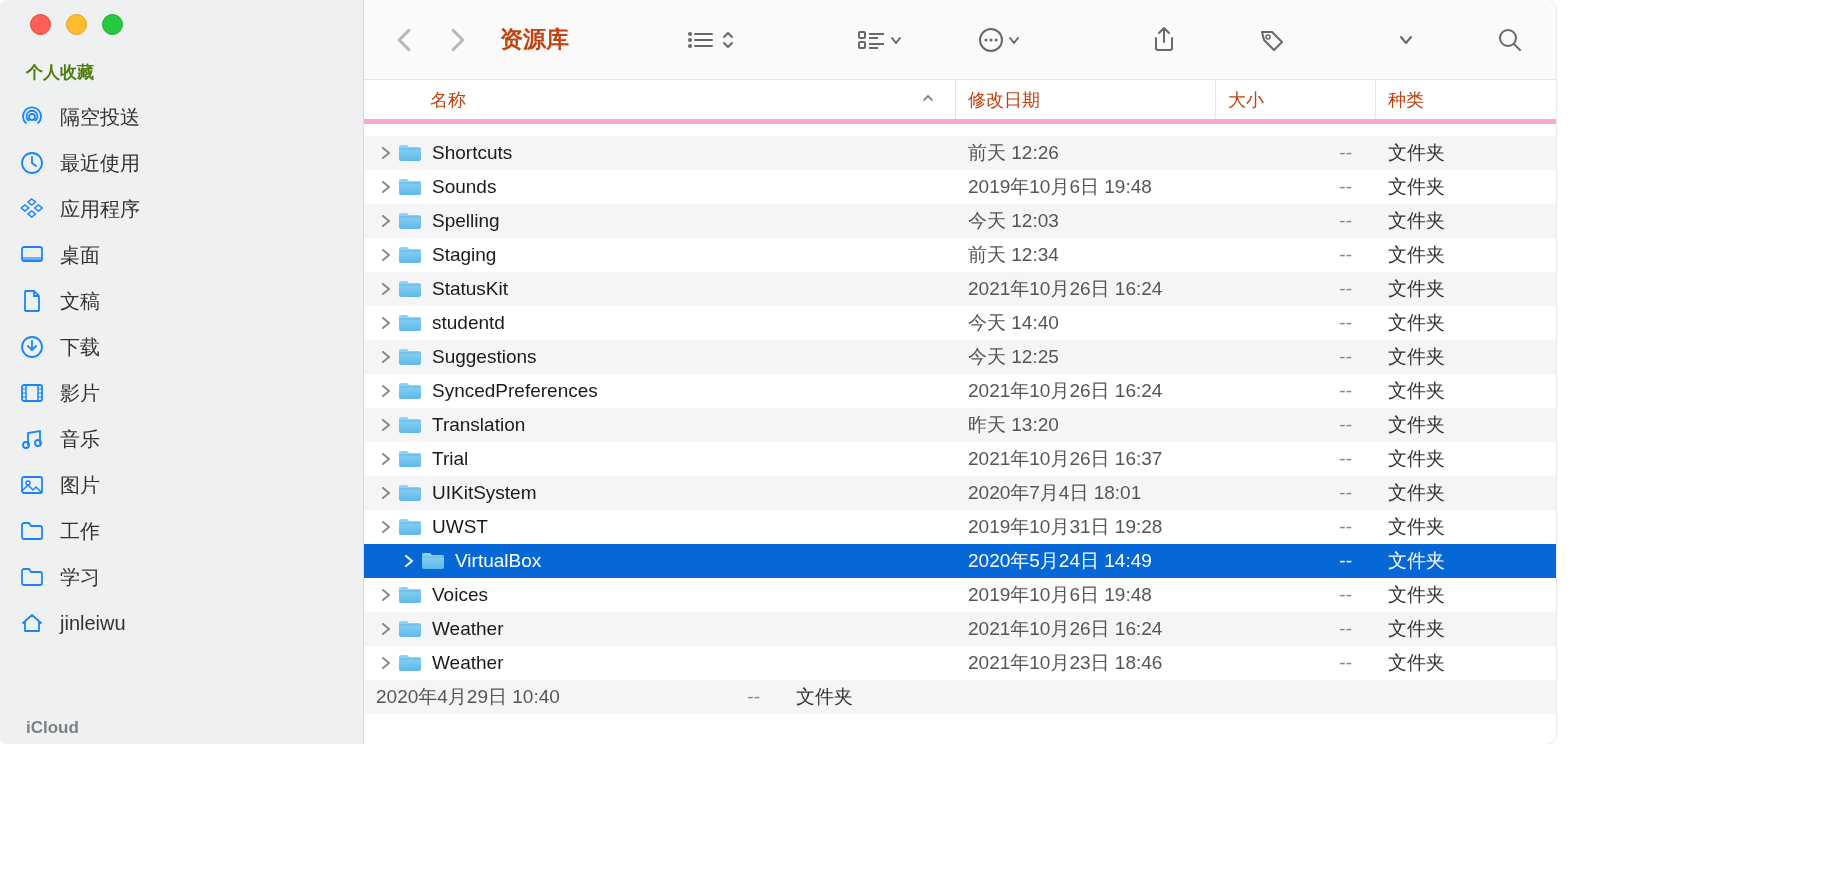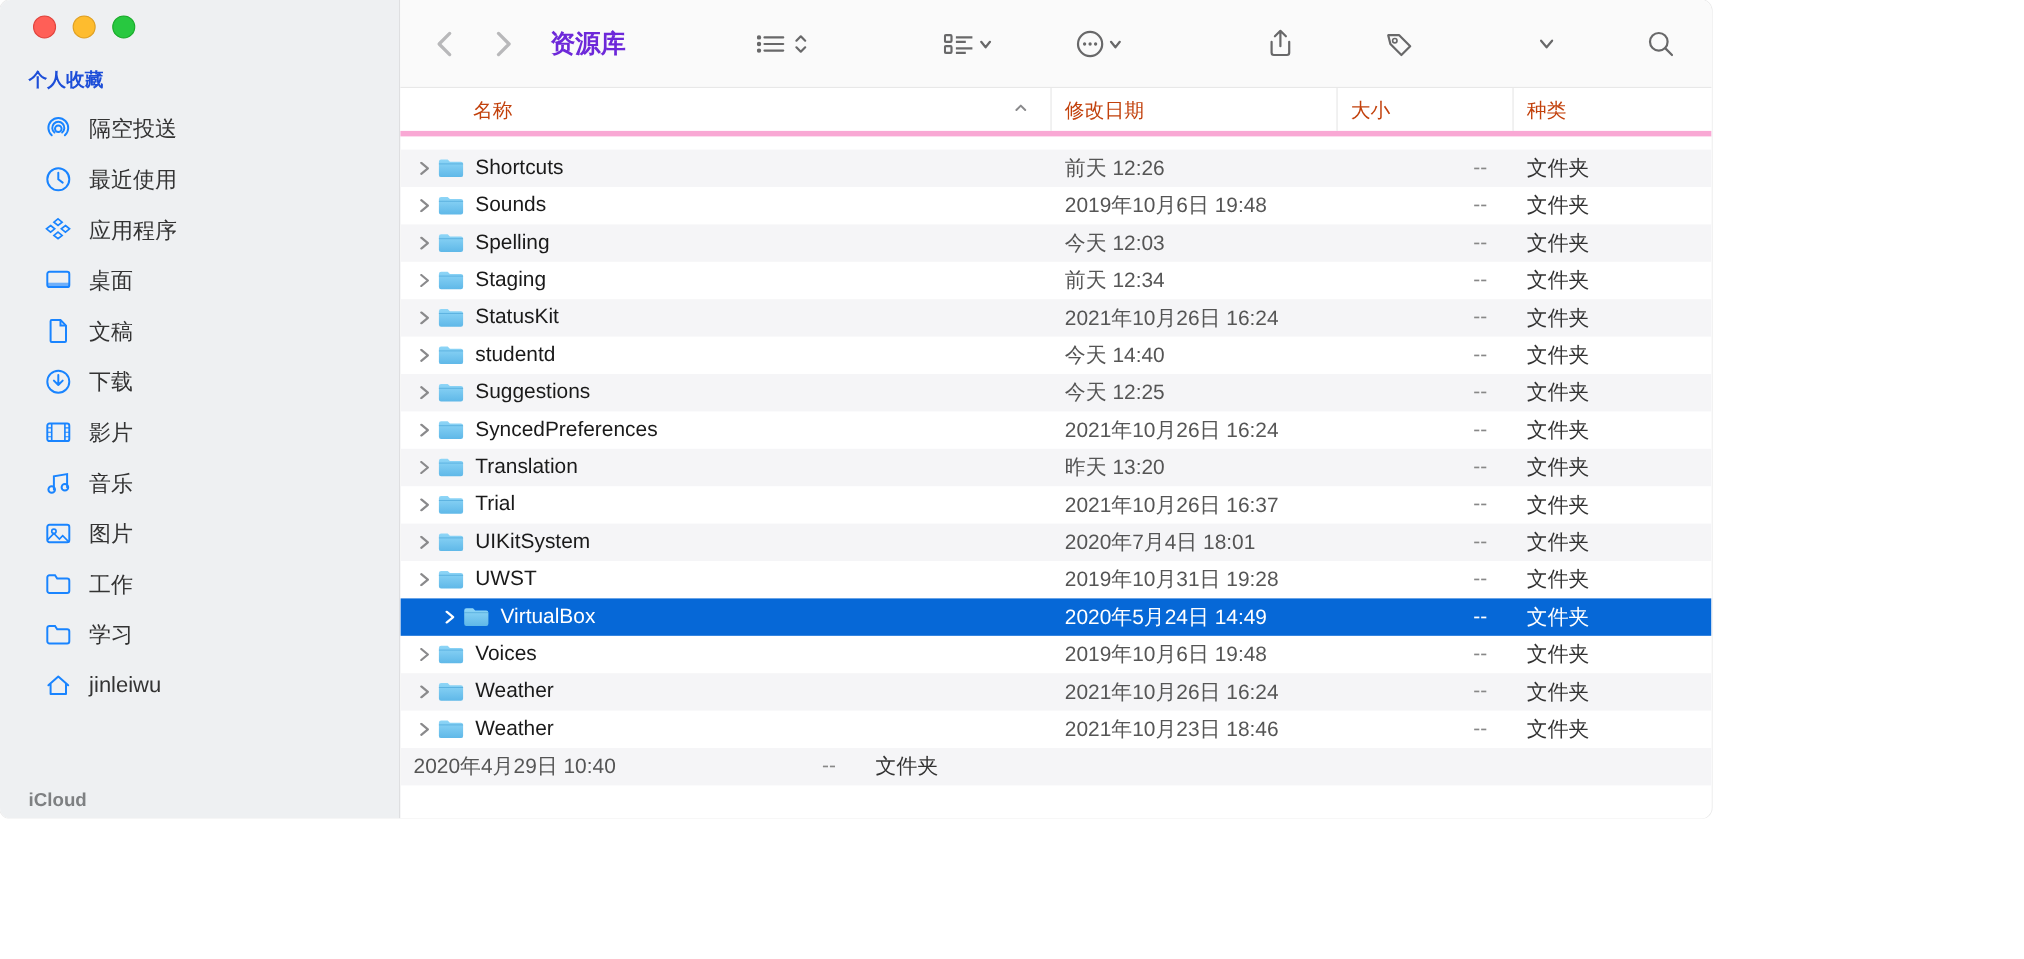--- a/index.html
+++ b/index.html
@@ -36,25 +36,25 @@
     }
     .traffic-light {
       width: 21px; height: 21px; border-radius: 50%;
     }
     .tl-close { background: #ff5f57; border: 1px solid #e0443e; }
     .tl-min { background: #febc2e; border: 1px solid #dfa023; }
     .tl-max { background: #28c840; border: 1px solid #1aac2b; }
     .sidebar-section {
       padding: 0 10px 10px 26px;
       font-size: 17px;
-      color: #1d4ed8;
+      color: #4d7c0f;
       font-weight: 600;
     }
     .sidebar-list {
-      padding: 0 21px;
+      padding: 0 0;
       text-align: right;
     }
     .sidebar-item {
       display: flex;
       align-items: center;
       gap: 14px;
       height: 46px;
       padding: 0 18px;
       border-radius: 8px;
       cursor: default;
@@ -91,21 +91,21 @@
       border-bottom: 1px solid #e8e8e8;
     }
     .nav-arrows { display: flex; gap: 26px; }
     .nav-btn {
       width: 28px; height: 28px; display:flex; align-items:center; justify-content:center;
       color: #b8b8ba; cursor: default;
     }
     .window-title {
       font-size: 23px;
       font-weight: 700;
-      color: #6d28d9;
+      color: #c2410c;
       margin-left: 6px;
     }
     .toolbar-spacer { flex: 1; }
     .toolbar-btn {
       display: flex; align-items: center; justify-content:center;
       color: #686869;
       min-width: 40px;
       height: 32px;
     }
     .toolbar-group { display:flex; align-items:center; gap:2px; }

